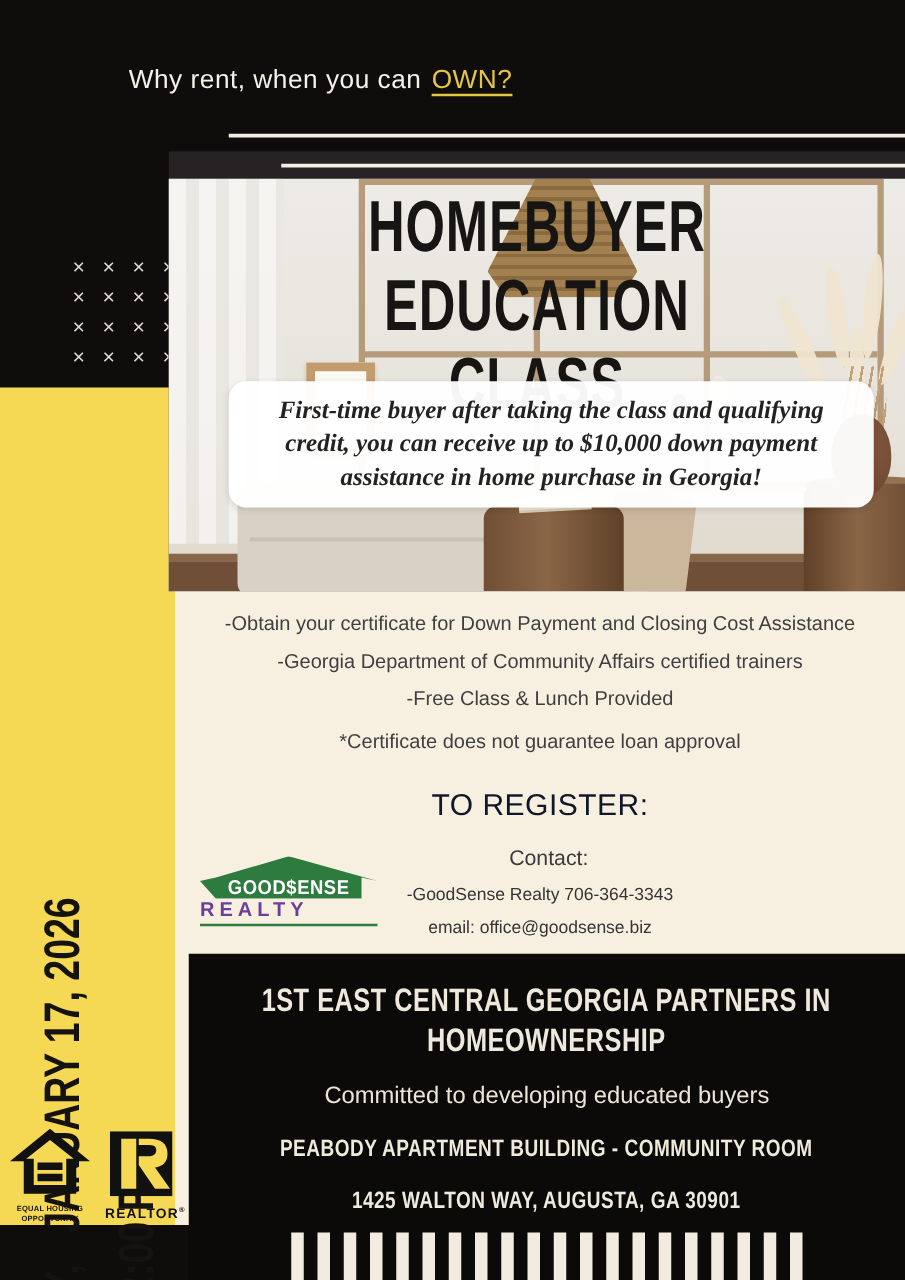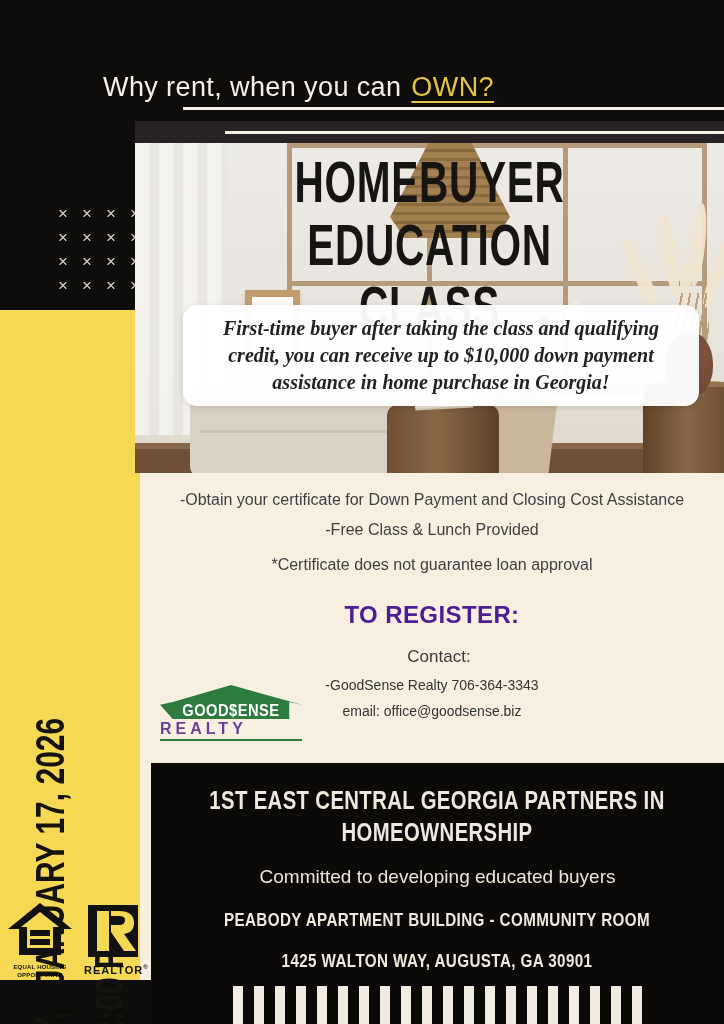--- a/index.html
+++ b/index.html
@@ -1,20 +1,20 @@
 <!DOCTYPE html>
 <html><head>
 <meta charset="utf-8">
 <style>
   html,body{margin:0;padding:0;background:#0f0d0b;}
   .flyer{position:relative;width:724px;height:1024px;background:#0f0d0b;overflow:hidden;
          font-family:"Liberation Sans",sans-serif;}
 
   
-  .tagline{position:absolute;left:103px;top:52px;font-size:27px;color:#f4f1ea;letter-spacing:.4px;white-space:nowrap;margin-top:20px;}
+  .tagline{position:absolute;left:103px;top:52px;font-size:21px;color:#f4f1ea;letter-spacing:.4px;white-space:nowrap;}
   .tagline .own{color:#e5c643;text-decoration:underline;text-underline-offset:5px;text-decoration-thickness:2px;margin-left:2px;}
   .white-line-1{position:absolute;left:183px;right:0;top:107px;height:3px;background:#f2efe6;}
 
   
   .xgrid{position:absolute;left:58px;top:202px;width:77px;height:96px;overflow:hidden;}
   .xrow{height:24px;line-height:24px;white-space:nowrap;}
   .xrow span{display:inline-block;width:24px;text-align:left;color:#ddd9d2;font-size:17px;}
 
   
   .sidebar{position:absolute;left:0;top:310px;width:140px;height:670px;background:#f5d854;}
@@ -69,21 +69,21 @@
   .promo-pill{position:absolute;left:48px;top:162px;width:516px;box-sizing:border-box;
        background:rgba(255,255,255,.96);border-radius:14px;padding:10px 18px;
        font-family:"Liberation Serif",serif;font-style:italic;font-weight:600;
        font-size:20px;line-height:1.35;color:#222;text-align:center;box-shadow:0 2px 6px rgba(0,0,0,.12);}
 
   
   .content{position:absolute;left:140px;top:473px;width:584px;height:507px;background:#f7f0e1;}
   .bullets{padding-top:17px;}
   .bullet{width:520px;margin:0 auto 9px auto;text-align:center;color:#3f3f3f;font-size:16px;line-height:1.3;}
   .bullet.cert{margin-top:14px;}
-  .register-heading{margin:26px 0 0 0;text-align:center;font-size:24px;font-weight:700;letter-spacing:.4px;color:#4c1d95;}
+  .register-heading{margin:26px 0 0 0;text-align:center;font-size:24px;font-weight:400;letter-spacing:.4px;color:#0f172a;}
   .contact-label{margin:18px 0 0 0;text-align:center;font-size:17px;color:#3a3a3a;padding-left:14px;}
   .contact-line{margin:10px 0 0 0;text-align:center;font-size:14px;color:#343434;}
 
   .goodsense{position:absolute;left:20px;top:212px;width:142px;}
   .gs-roof{width:142px;height:34px;background:#2e7b40;
       clip-path:polygon(50% 0%,100% 58%,91% 50%,91% 100%,9% 100%,0% 58%,9% 50%);
       display:flex;align-items:flex-end;justify-content:center;}
   .gs-top-text{color:#fff;font-weight:700;font-size:16px;letter-spacing:.5px;line-height:17px;transform:scaleX(.92);}
   .gs-bottom-text{text-align:left;color:#6a3e99;font-weight:800;font-size:16px;letter-spacing:4px;line-height:20px;border-bottom:2px solid #2e7b40;}
 
@@ -163,20 +163,21 @@
         <div>HOMEBUYER EDUCATION</div>
         <div>CLASS</div>
       </div>
       <div class="promo-pill">First-time buyer after taking the class and qualifying credit, you can receive up to $10,000 down payment assistance in home purchase in Georgia!</div>
     </div>
   </div>
 
   <div class="content">
     <div class="bullets">
       <p class="bullet">-Obtain your certificate for Down Payment and Closing Cost Assistance</p>
+      <p class="bullet">-Georgia Department of Community Affairs certified trainers</p>
       <p class="bullet">-Free Class &amp; Lunch Provided</p>
       <p class="bullet cert">*Certificate does not guarantee loan approval</p>
     </div>
     <h2 class="register-heading">TO REGISTER:</h2>
     <p class="contact-label">Contact:</p>
     <p class="contact-line">-GoodSense Realty 706-364-3343</p>
     <p class="contact-line">email: office@goodsense.biz</p>
 
     <div class="goodsense">
       <div class="gs-roof">

